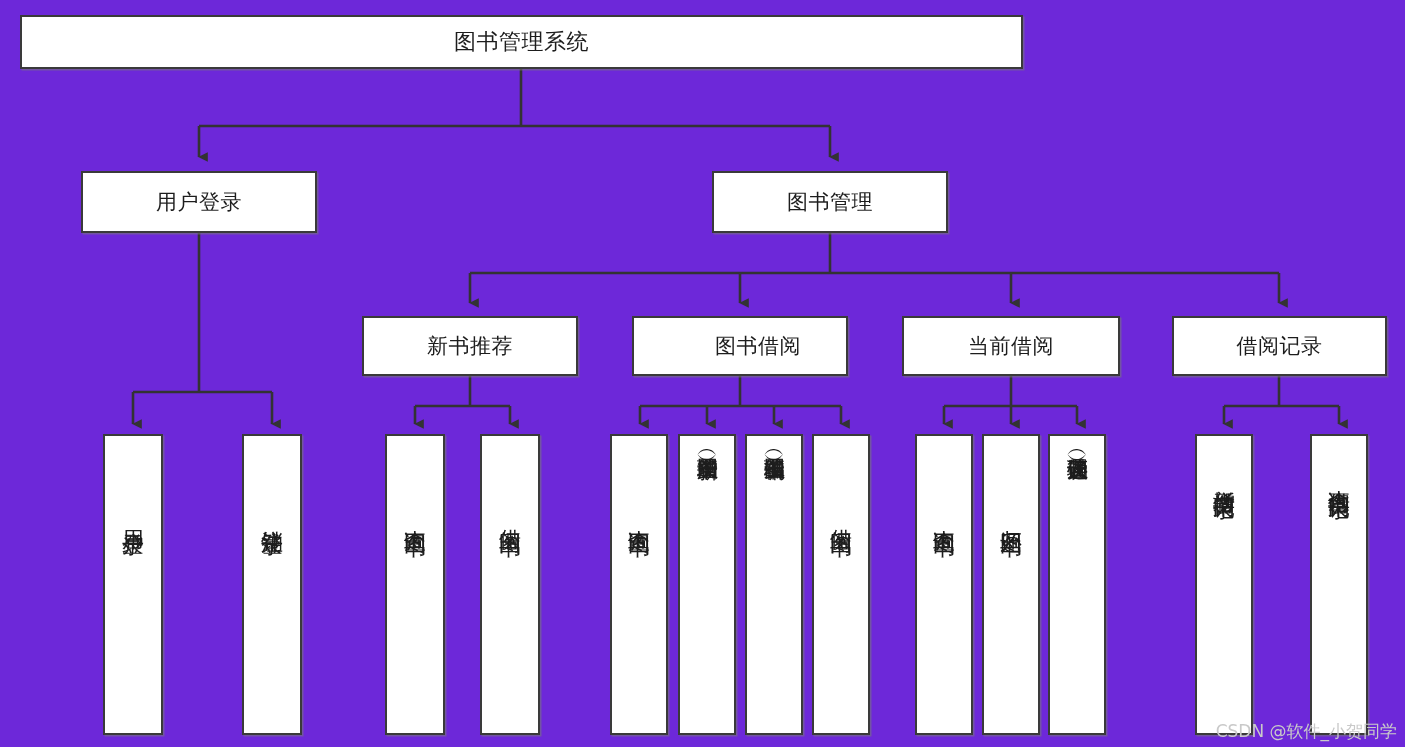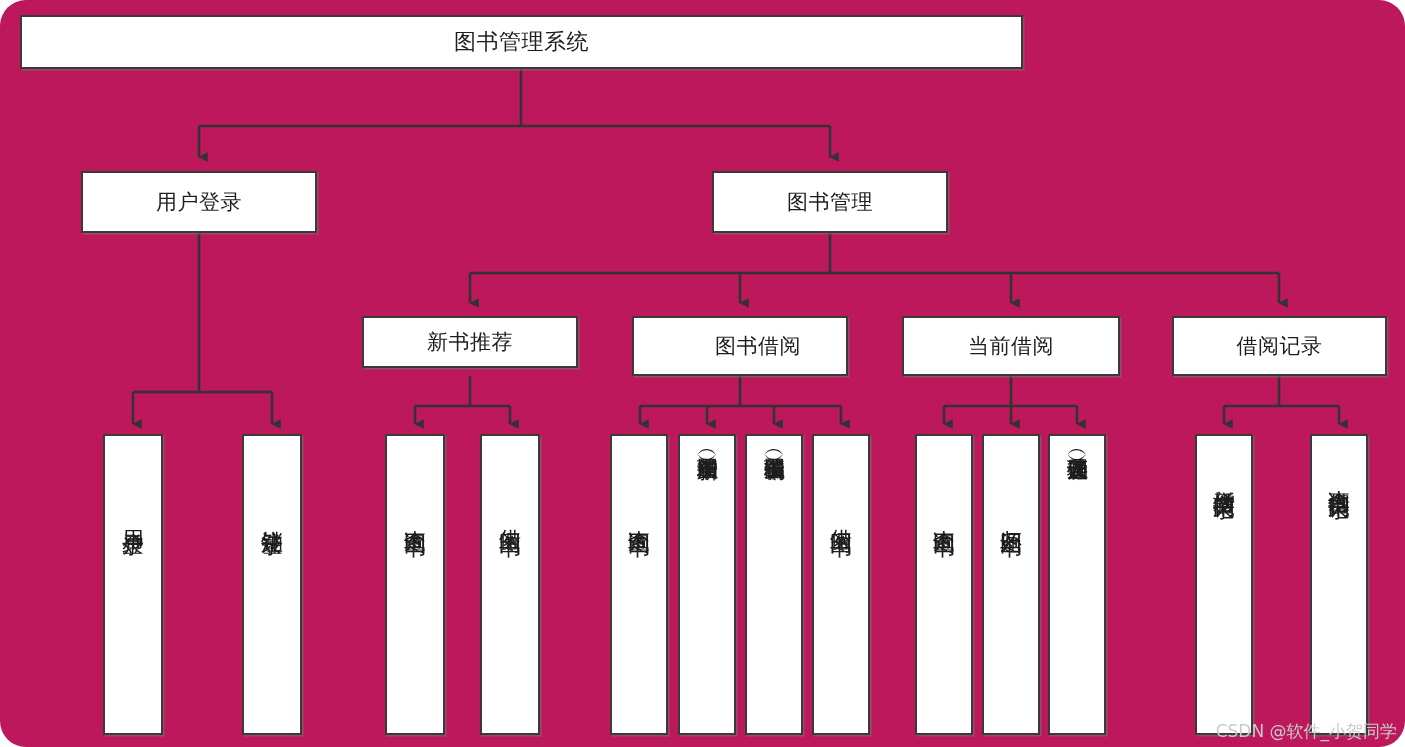--- a/index.html
+++ b/index.html
@@ -8,23 +8,22 @@
     padding: 0;
     background: #ffffff;
   }
   body {
     font-family: "DejaVu Sans", "Liberation Sans", sans-serif;
   }
   #canvas {
     position: relative;
     width: 1405px;
     height: 747px;
-    background: #be185d;
+    background: #6d28d9;
     overflow: hidden;
-    border-radius: 26px;
   }
   #edges {
     position: absolute;
     left: 0;
     top: 0;
     width: 1405px;
     height: 747px;
     pointer-events: none;
   }
   .node {
@@ -140,21 +139,21 @@
     <span class="label">图书管理系统</span>
   </div>
 
   <div class="node h" style="left:81px; top:171px; width:236px; height:62px;">
     <span class="label">用户登录</span>
   </div>
   <div class="node h" style="left:712px; top:171px; width:236px; height:62px;">
     <span class="label">图书管理</span>
   </div>
 
-  <div class="node h" style="left:362px; top:316px; width:216px; height:52px;">
+  <div class="node h" style="left:362px; top:316px; width:216px; height:60px;">
     <span class="label">新书推荐</span>
   </div>
   <div class="node h" style="left:632px; top:316px; width:216px; height:60px;padding-left:36px;">
     <span class="label">图书借阅</span>
   </div>
   <div class="node h" style="left:1172px; top:316px; width:215px; height:60px;">
     <span class="label">借阅记录</span>
   </div>
   <div class="node h" style="left:902px; top:316px; width:218px; height:60px;">
     <span class="label">当前借阅</span>

